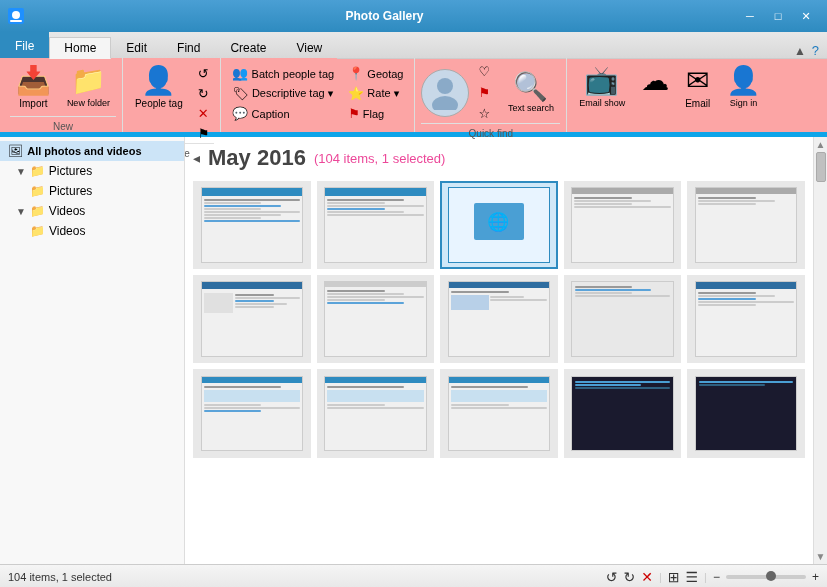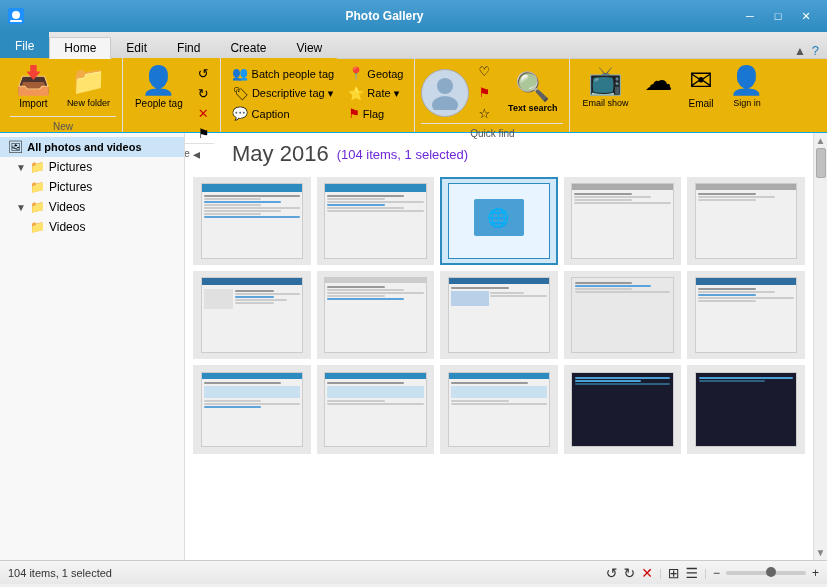--- a/index.html
+++ b/index.html
@@ -17,22 +17,22 @@
     .title-bar-icons { display: flex; gap: 4px; margin-right: 8px; }
     .title-text { flex: 1; text-align: center; font-size: 12px; font-weight: 600; color: white; }
     .window-controls { display: flex; gap: 2px; }
     .win-btn {
       width: 26px; height: 20px; display: flex; align-items: center; justify-content: center;
       font-size: 11px; color: white; cursor: pointer; border: none; background: transparent;
     }
 
     
     .ribbon {
-      background: #eab308;
-      border-bottom: 1px solid #0ea5e9;
+      background: #fca5a5;
+      border-bottom: 5px solid #0ea5e9;
     }
     .ribbon-tabs {
       display: flex;
       background: linear-gradient(to bottom, #e8e8e8, #d8d8d8);
       height: 26px;
       align-items: flex-end;
     }
     .ribbon-tab {
       padding: 8px 14px;
       font-size: 12px;
@@ -89,22 +89,22 @@
       position: relative;
     }
     .gallery-header {
       font-size: 20px;
       color: #555;
       margin-bottom: 10px;
       display: flex;
       align-items: center;
       gap: 8px;
     }
-    .gallery-header .month { font-size: 22px; font-weight: 400; color: #444; margin-left: 24px; }
-    .gallery-header .meta { font-size: 13px; color: #6d28d9; }
+    .gallery-header .month { font-size: 22px; font-weight: 700; color: #444; }
+    .gallery-header .meta { font-size: 13px; color: #ec4899; }
 
     .gallery-grid {
       display: grid;
       grid-template-columns: repeat(5, 1fr);
       gap: 6px;
     }
     .gallery-thumb {
       width: 100%;
       aspect-ratio: 4/3;
       background: #e8e8e8;
@@ -347,21 +347,21 @@
               </div>
             <div class="sm-btn">
                 <span class="sm-icon" style="color:#c00;">⚑</span>
               </div>
             <div class="sm-btn">
                 <span class="sm-icon">☆</span>
               </div>
           </div>
           <div class="big-btn" style="flex-direction:column;">
             <span class="bicon">🔍</span>
-            <span class="blabel" style="font-size:9px;font-weight:bold;">Text search</span>
+            <span class="blabel" style="font-size:9px;">Text search</span>
           </div>
         </div>
       </div>
       <div class="rg-label">Quick find</div>
     </div>
 
     <div class="rg" style="min-width:200px; border-right:none;">
       <div class="rg-top">
         <div class="big-btn">
           <span class="bicon">📺</span>

